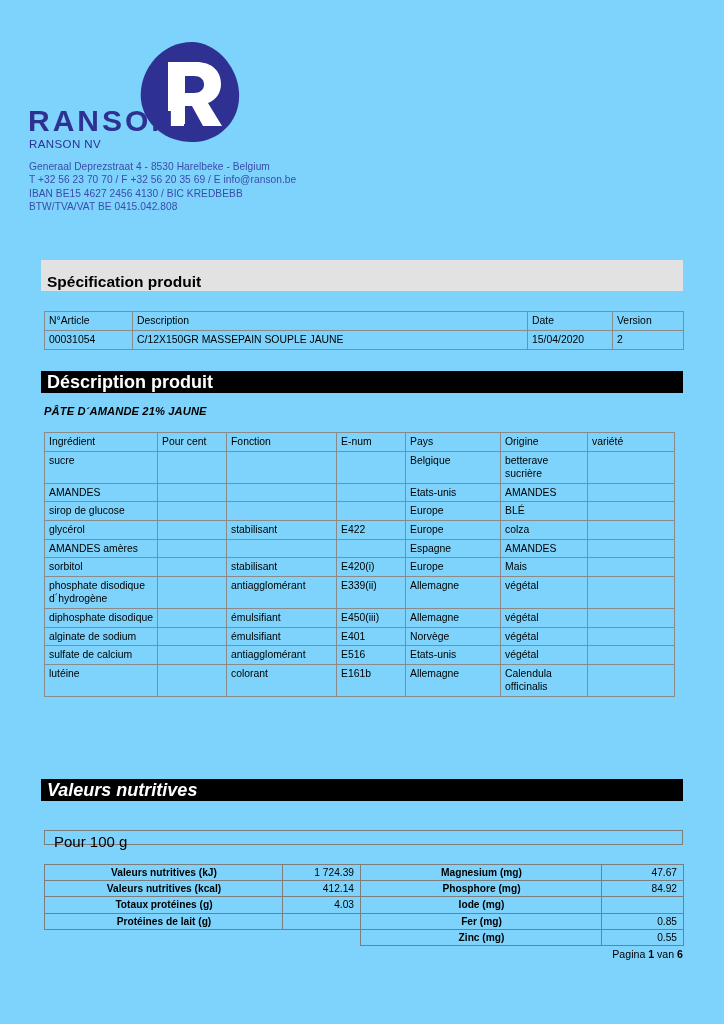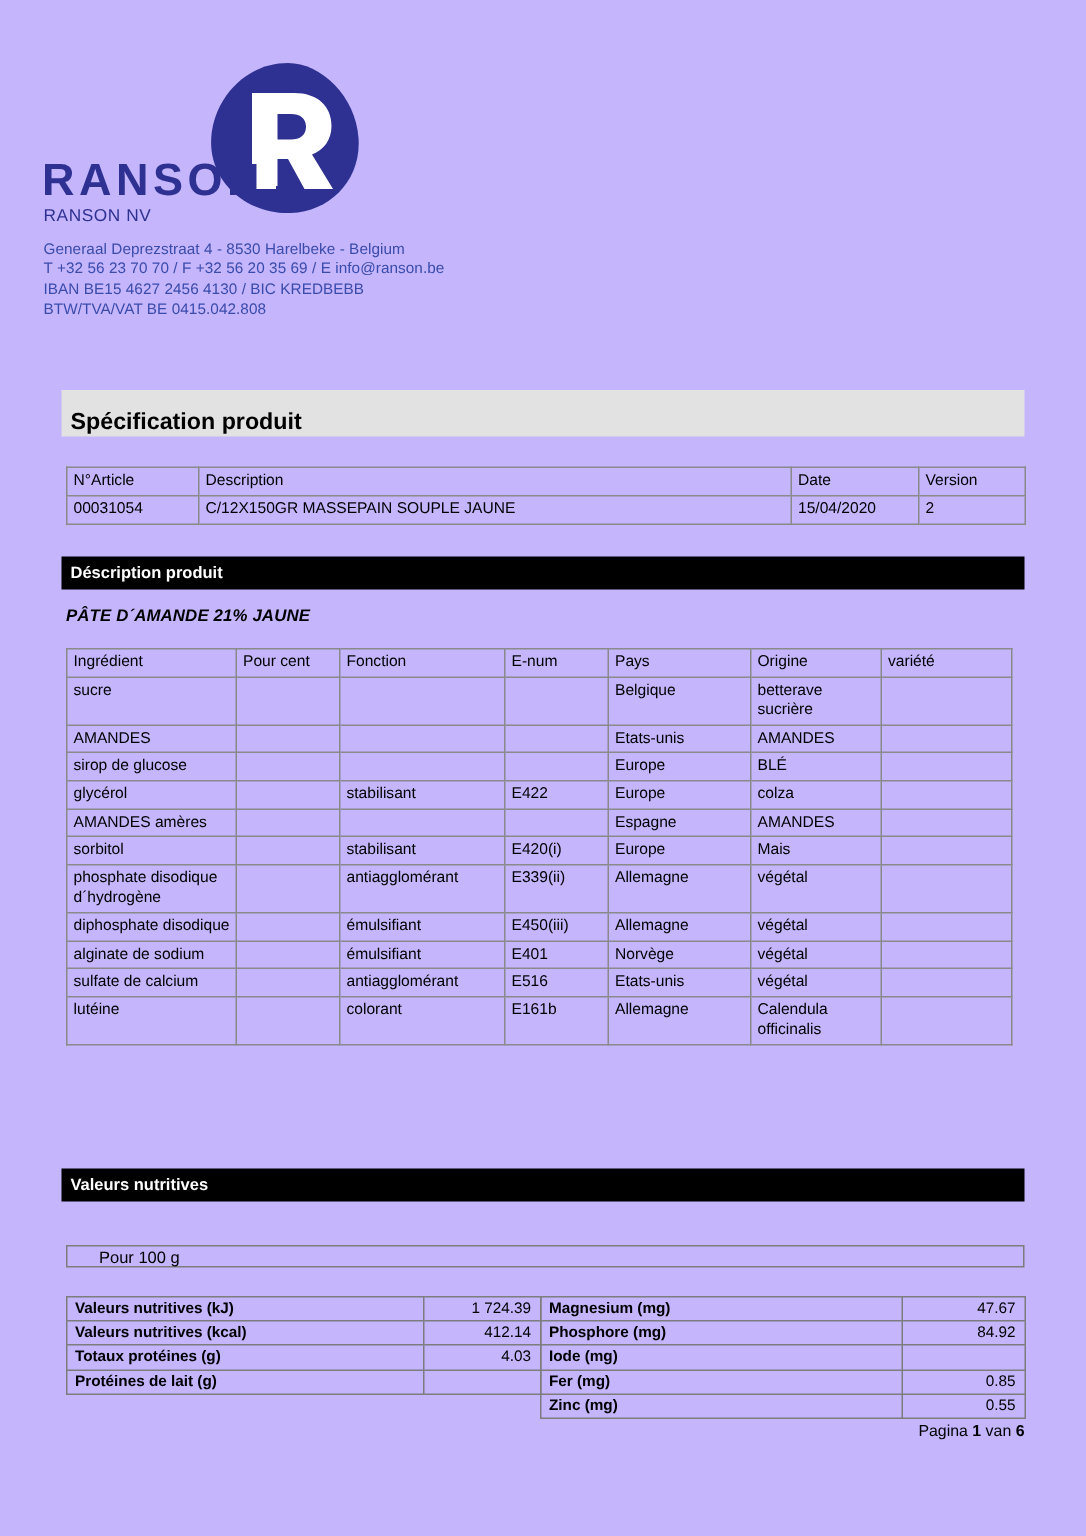--- a/index.html
+++ b/index.html
@@ -13,21 +13,21 @@
     position: relative;
     font-family: "Liberation Sans", sans-serif;
     color: #000000;
     -webkit-font-smoothing: antialiased;
   }
   .page {
     position: absolute;
     left: 0; top: 0;
     width: 724px;
     height: 1024px;
-    background: #c4b5fd;
+    background: #7dd3fc;
     overflow: hidden;
   }
 
   
   .letterhead {
     position: absolute;
     left: 28px;
     top: 40px;
     width: 300px;
   }
@@ -96,21 +96,21 @@
     position: absolute;
     background: #000000;
     left: 41px;
     width: 642px;
     height: 22px;
     display: flex;
     align-items: center;
   }
   .bar-black .bar-label {
     color: #ffffff;
-    font-size: 11px;
+    font-size: 18px;
     font-weight: bold;
     padding-left: 6px;
   }
 
   .subtitle-italic {
     position: absolute;
     left: 44px;
     font-size: 11.2px;
     font-weight: bold;
     font-style: italic;
@@ -148,35 +148,35 @@
     border-collapse: collapse;
     table-layout: fixed;
     font-size: 10.2px;
   }
   .nutri td {
     border: 1px solid #7d7d7d;
     padding: 1px 4px 1px 5px;
     line-height: 13.2px;
     height: 13px;
   }
-  .nutri td.lbl { font-weight: bold; text-align: left; }
+  .nutri td.lbl { font-weight: bold; text-align: center; }
   .nutri td.val { text-align: right; padding-right: 6px; }
 
   #nutri-left  { left: 44px;  top: 864px; width: 316px; }
   #nutri-right { left: 360px; top: 864px; width: 323px; }
 
   .pour-box {
     position: absolute;
     left: 44px;
     top: 830px;
     width: 639px;
     height: 15px;
     border: 1px solid #7d7d7d;
-    font-size: 11px;
-    padding: 2px 0 0 21px;
+    font-size: 15px;
+    padding: 2px 0 0 9px;
     box-sizing: border-box;
   }
 
   .footer {
     position: absolute;
     right: 41px;
     top: 948px;
     font-size: 10.6px;
   }
   .footer b { font-weight: bold; }
@@ -356,21 +356,21 @@
           <td></td>
           <td>colorant</td>
           <td>E161b</td>
           <td>Allemagne</td>
           <td>Calendula officinalis</td>
           <td></td>
         </tr>
       </tbody>
   </table>
 
-  <div class="bar-black" style="top:779px;">
+  <div class="bar-black" style="top:779px;font-style:italic;">
     <span class="bar-label">Valeurs nutritives</span>
   </div>
 
   <div class="pour-box">Pour 100 g</div>
 
   <table class="nutri" id="nutri-left">
     <colgroup>
         <col style="width:238px">
         <col style="width:78px">
       </colgroup>

